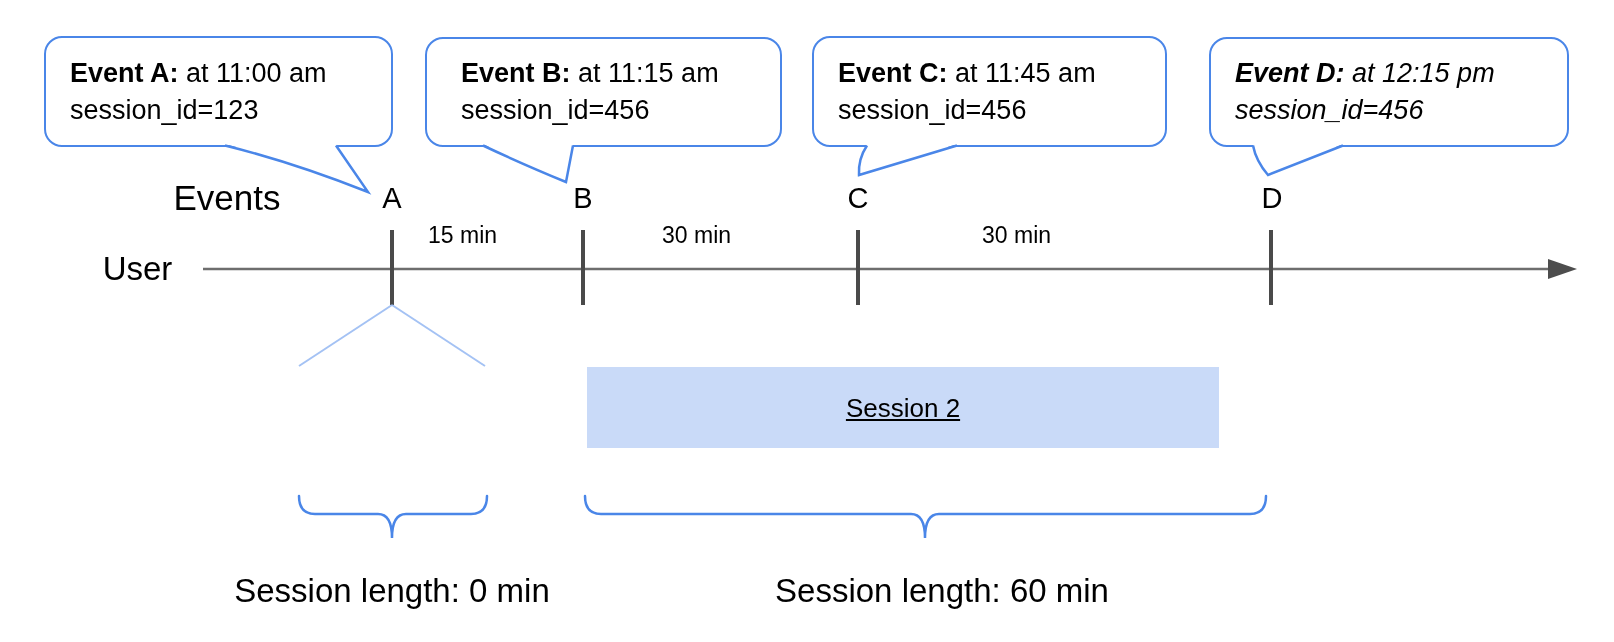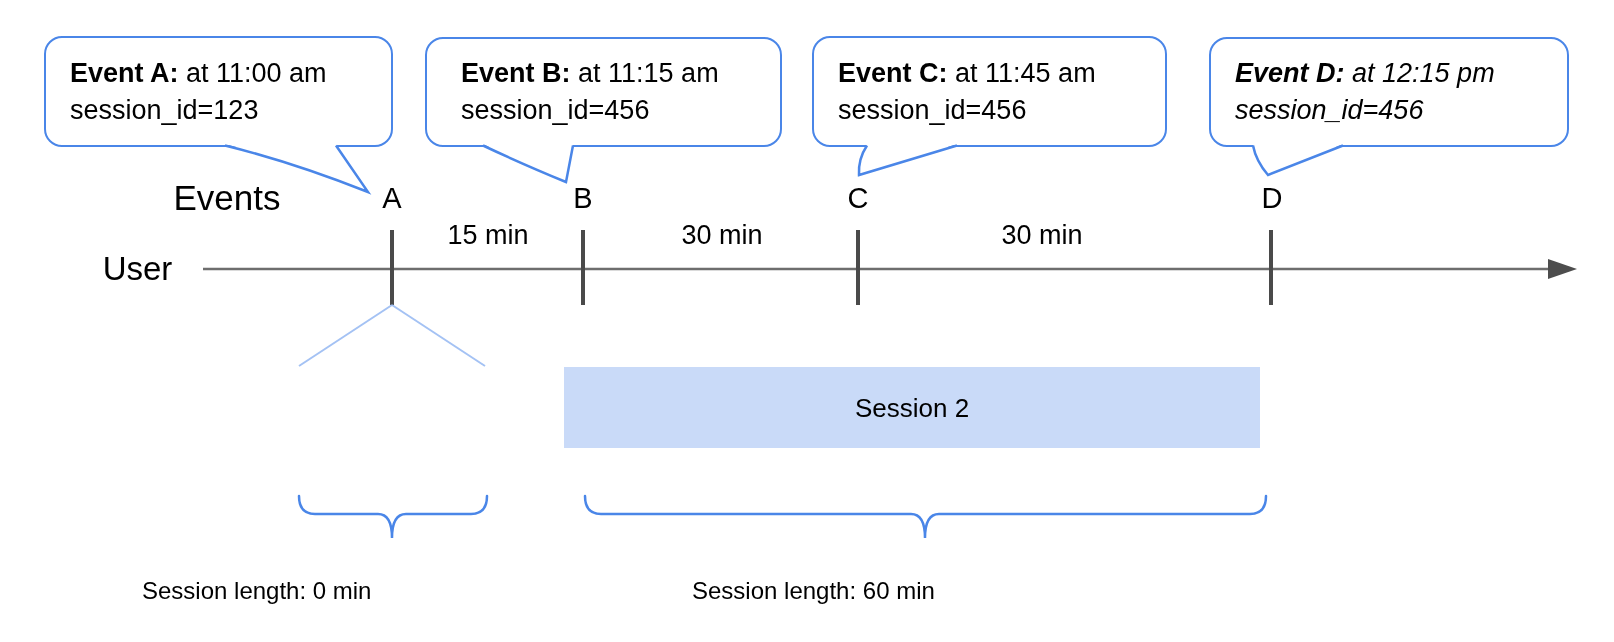--- a/index.html
+++ b/index.html
@@ -14,28 +14,28 @@
     display:flex;flex-direction:column;justify-content:center;
     padding-left:24px;padding-right:10px;
     font-size:27px;line-height:37px;white-space:nowrap;
   }
   .bubble .bold{font-weight:700;}
   
   .evt-letter{position:absolute;width:60px;text-align:center;font-size:29px;line-height:32px;}
   .row-label{position:absolute;text-align:center;}
   .events-label{left:167px;top:182px;width:120px;font-size:35px;line-height:32px;}
   .user-label{left:95px;top:250px;width:85px;font-size:33px;line-height:38px;}
-  .interval{position:absolute;width:120px;text-align:center;font-size:27px;line-height:30px;}
+  .interval{position:absolute;width:120px;font-size:23px;line-height:30px;}
   
   .session-box{
     position:absolute;top:367px;height:81px;background:#c9daf8;
     display:flex;align-items:center;justify-content:center;
     font-size:26px;line-height:30px;
   }
-  .session-length{position:absolute;top:574px;width:500px;font-size:24px;line-height:34px;}
+  .session-length{position:absolute;top:574px;width:500px;text-align:center;font-size:33px;line-height:34px;}
   
   svg.overlay{position:absolute;left:0;top:0;pointer-events:none;}
 </style>
 </head>
 <body>
 
 <div class="stage">
 
   <div class="bubble" style="left:44px;top:36px;width:349px;height:111px;">
     <div><span class="bold">Event A:</span><span> at 11:00 am</span></div>
@@ -62,21 +62,21 @@
 
   <div class="evt-letter" style="left:362px;top:182px;">A</div>
   <div class="evt-letter" style="left:553px;top:182px;">B</div>
   <div class="evt-letter" style="left:828px;top:182px;">C</div>
   <div class="evt-letter" style="left:1242px;top:182px;">D</div>
 
   <div class="interval" style="left:428px;top:220px;">15 min</div>
   <div class="interval" style="left:662px;top:220px;">30 min</div>
   <div class="interval" style="left:982px;top:220px;">30 min</div>
 
-  <div class="session-box" style="left:564px;width:696px;">
+  <div class="session-box" style="left:587px;width:632px;text-decoration:underline;">
     <span>Session 2</span>
   </div>
 
   <div class="session-length" style="left:142px;">Session length: 0 min</div>
   <div class="session-length" style="left:692px;">Session length: 60 min</div>
 
   <svg class="overlay" width="1614" height="642" viewBox="0 0 1614 642">
 
     <g>
       <path d="M 225 144 Q 292 161 368 192 L 336 144 Z" fill="#ffffff" stroke="none"></path>

